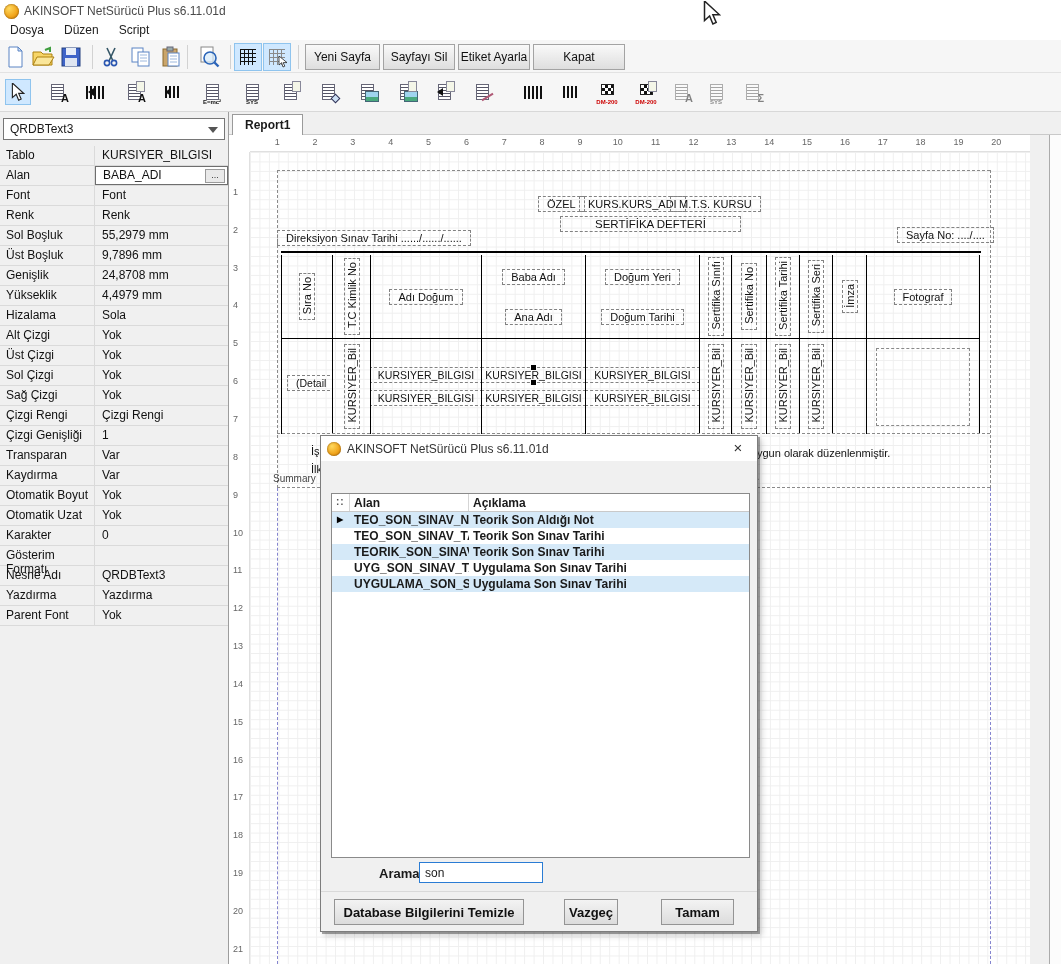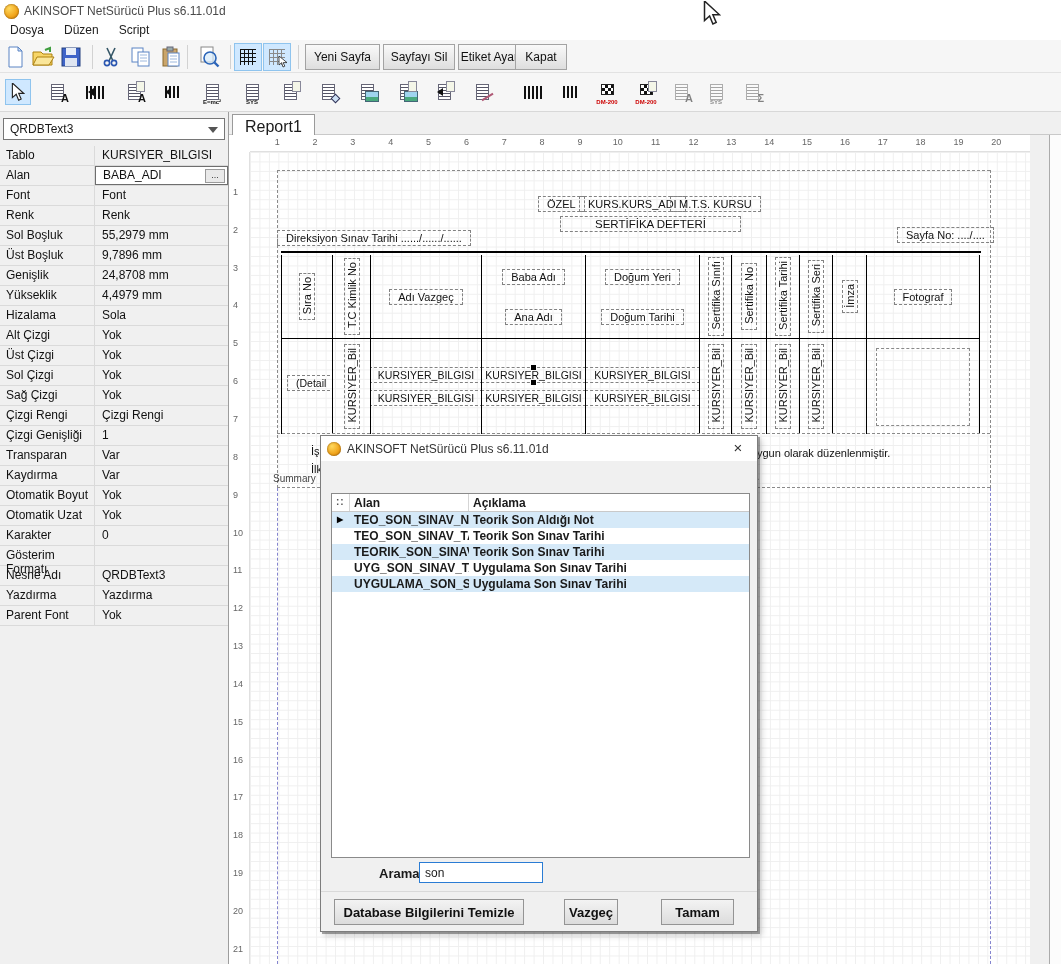--- a/index.html
+++ b/index.html
@@ -52,21 +52,21 @@
   .prop-grid { position:absolute; left:0; top:34px; width:228px; }
   .prow { display:flex; height:20px; border-bottom:1px solid #dadada; }
   .plabel { width:95px; padding:2px 0 0 6px; border-right:1px solid #dadada; color:#111; }
   .pvalue { flex:1; padding:2px 0 0 7px; color:#111; position:relative; }
   .pvalue.editable { background:#fff; border:1px solid #6e6e6e; padding-top:1px; }
   .pvalue.editable .dots { position:absolute; right:2px; top:2px; width:20px; height:14px; background:#e9e9e9; border:1px solid #9a9a9a; font-size:9px; line-height:10px; text-align:center; color:#333; }
 
   
   .canvas-bg { left:229px; top:112px; width:832px; height:852px; background:#fff; }
   .tabstrip { left:229px; top:112px; width:832px; height:23px; background:#f0f0f0; border-bottom:1px solid #c9c9c9; }
-  .tab { position:absolute; left:3px; top:2px; height:21px; padding:3px 12px 0; background:#fff; border:1px solid #9a9a9a; border-bottom:none; font-size:16px; }
+  .tab { position:absolute; left:3px; top:2px; height:21px; padding:3px 12px 0; background:#fff; border:1px solid #9a9a9a; border-bottom:none; font-size:12px;font-weight:bold; }
   .hruler { left:250px; top:135px; width:798px; height:17px; background:#fff; border-bottom:1px solid #e0e0e0; }
   .hnum { position:absolute; top:2px; font-size:9px; color:#666; transform:translateX(-50%); }
   .vruler { left:229px; top:152px; width:21px; height:812px; background:#fff; border-right:1px solid #e0e0e0; }
   .vnum { position:absolute; left:4px; font-size:9px; color:#666; }
   .rcorner { left:229px; top:135px; width:21px; height:17px; background:#fff; }
   .design { left:250px; top:152px; width:780px; height:812px; background:#fff;
     background-image:linear-gradient(to right,#efefef 1px,transparent 1px),linear-gradient(to bottom,#efefef 1px,transparent 1px);
     background-size:9.46px 9.46px; }
   .gray-strip { left:1030px; top:135px; width:19px; height:829px; background:#f0f0f0; }
   .vscroll { left:1049px; top:135px; width:12px; height:829px; background:#fcfcfc; border-left:1px solid #ababab; }
@@ -193,21 +193,21 @@
     <span class="toggle-btn" style="left:263px">
         <span class="gridglyph light"></span>
       <svg class="cursor-mini" width="10" height="12" viewBox="0 0 10 12">
           <path d="M1 0v9l2.6-2.3L5 11l1.8-.8L5.2 6.6H9z" fill="#fff" stroke="#222" stroke-width=".8"></path>
         </svg>
       </span>
     <span class="tb-sep" style="left:298px"></span>
     <button class="tb1-button" style="left:305px;width:75px">Yeni Sayfa</button>
     <button class="tb1-button" style="left:383px;width:72px">Sayfayı Sil</button>
     <button class="tb1-button" style="left:458px;width:72px">Etiket Ayarla</button>
-    <button class="tb1-button" style="left:515px;width:52px">Kapat</button>
+    <button class="tb1-button" style="left:533px;width:92px">Kapat</button>
   </div>
 
   <div class="abs toolbar2">
       <span class="t2icon active" style="left: 5px;">
         <svg width="14" height="18" viewBox="0 0 12 16">
           <path d="M1 0 L1 13 L4.4 10 L6.6 15.3 L8.8 14.3 L6.6 9.2 L11 9.2 Z" fill="#fff" stroke="#222"></path>
         </svg>
       </span>
       <span class="t2icon" style="left: 44px;">
         <span class="mdoc"></span>
@@ -473,21 +473,21 @@
       <div class="tcol" style="left: 52px; width: 38px;">
         <div class="thead-cell">
           <span class="obj-box " style="padding: 3px 1px;"><span class="vtext">T.C Kimlik No</span></span>
         </div>
         <div class="tdetail-cell">
           <span class="obj-box" style="padding: 3px 1px;"><span class="vtext">KURSIYER_Bil</span></span>
         </div>
       </div>
       <div class="tcol" style="left: 90px; width: 111px;">
         <div class="thead-cell">
-          <span class="obj-box">Adı Vazgeç</span>
+          <span class="obj-box">Adı Doğum</span>
         </div>
         <div class="tdetail-cell">
           <span class="selwrap"><span class="obj-box stackbox">KURSIYER_BILGISI</span></span>
           <span class="selwrap"><span class="obj-box stackbox">KURSIYER_BILGISI</span></span>
         </div>
       </div>
       <div class="tcol" style="left: 201px; width: 104px;">
         <div class="thead-cell">
           <span class="obj-box">Baba Adı</span>
           <span class="obj-box">Ana Adı</span>

